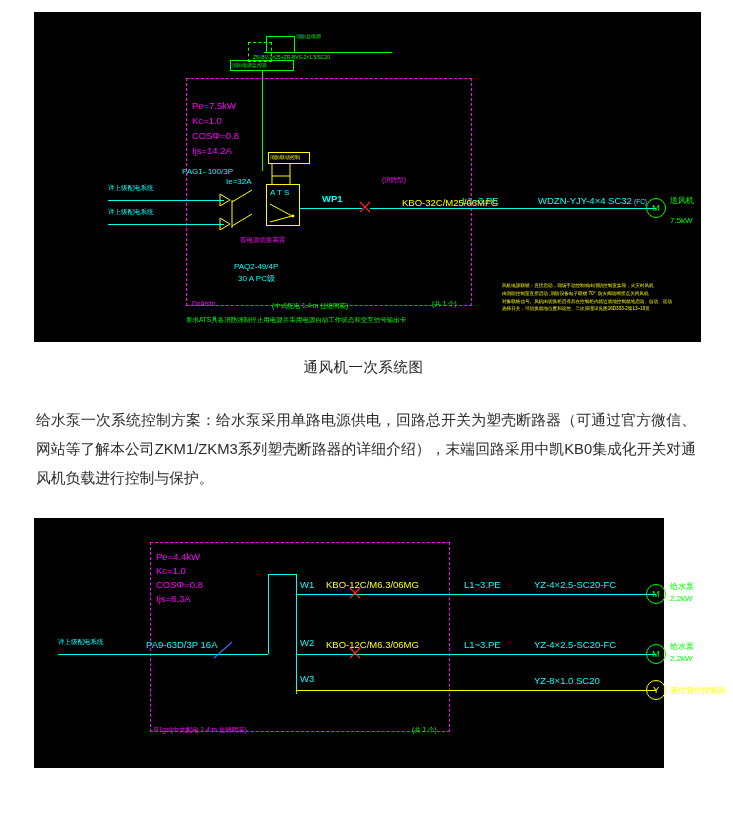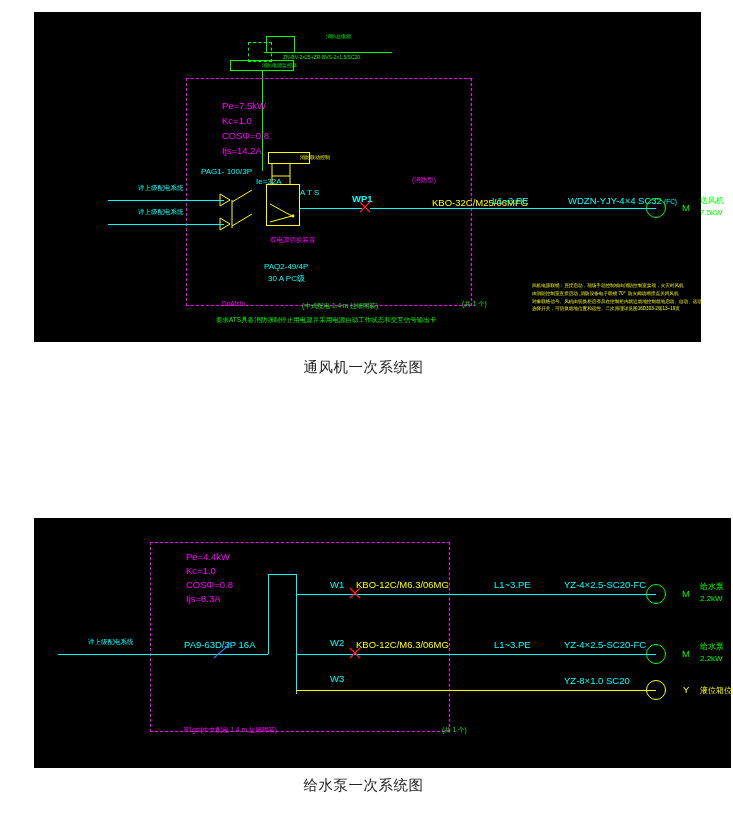--- a/index.html
+++ b/index.html
@@ -19,21 +19,21 @@
     height: 828px;
     background: #ffffff;
   }
 
   
   .figure {
     position: absolute;
     background: #000000;
   }
   #fig1 { left: 34px; top: 12px; width: 667px; height: 330px; }
-  #fig2 { left: 34px; top: 518px; width: 697px; height: 250px; }
+  #fig2 { left: 34px; top: 518px; width: 630px; height: 250px; }
 
   .caption {
     position: absolute;
     width: 727px;
     text-align: center;
     font-size: 14.5px;
     color: #222222;
     letter-spacing: 0.5px;
   }
   #cap1 { left: 0; top: 358px; }
@@ -48,21 +48,20 @@
     font-size: 14.8px;
     line-height: 29px;
     color: #2b2b2b;
     text-align: justify;
   }
   .t {               
     position: absolute;
     white-space: nowrap;
     font-family: "Liberation Sans", sans-serif;
     line-height: 1.15;
-    margin-left: 30px;
   }
   .ln {              
     position: absolute;
   }
   .circle {
     position: absolute;
     border-radius: 50%;
     box-sizing: border-box;
   }
   .box {
@@ -121,21 +120,21 @@
     <div class="ln b-cyan" style="left:74px; top:188px; width:116px; height:1px;"></div>
     <div class="ln b-cyan" style="left:74px; top:212px; width:116px; height:1px;"></div>
 
     <svg style="left:186px; top:182px; width:12px; height:12px;" viewBox="0 0 12 12">
       <polygon points="0,0 10,6 0,12" fill="none" stroke="#ffff00" stroke-width="1"></polygon>
     </svg>
     <svg style="left:186px; top:206px; width:12px; height:12px;" viewBox="0 0 12 12">
       <polygon points="0,0 10,6 0,12" fill="none" stroke="#ffff00" stroke-width="1"></polygon>
     </svg>
 
-    <div class="t c-cyan sm" style="left:137px; top:155px;">PAG1- 100/3P</div>
+    <div class="t c-cyan sm" style="left:148px; top:155px;">PAG1- 100/3P</div>
     <div class="t c-cyan sm" style="left:152px; top:165px;padding-left:40px;">Ie=32A</div>
 
     <svg style="left:196px; top:176px; width:30px; height:48px;" viewBox="0 0 30 48">
       <line x1="2" y1="14" x2="22" y2="2" stroke="#ffff00" stroke-width="1"></line>
       <line x1="2" y1="38" x2="22" y2="26" stroke="#ffff00" stroke-width="1"></line>
       <line x1="2" y1="12" x2="2" y2="40" stroke="#ffff00" stroke-width="1"></line>
     </svg>
 
     <div class="box" style="left:232px; top:172px; width:34px; height:42px; border:1px solid #ffff00;"></div>
     <div class="t c-cyan sm" style="left:236px; top:176px;">A T S</div>
@@ -170,49 +169,50 @@
     <div class="t c-yellow md" style="left:344px; top:186px;padding-left:24px;">KBO-32C/M25/06MFG</div>
     <div class="t c-magenta xs" style="left:348px; top:164px;">(消防型)</div>
 
     <div class="t c-cyan md" style="left:428px; top:184px;">L1~3.PE</div>
     <div class="t c-cyan md" style="left:504px; top:184px;text-align:right;">WDZN-YJY-4×4  SC32</div>
     <div class="t c-cyan xs" style="left:600px; top:186px;">(FC)</div>
 
     <div class="circle" style="left:612px; top:186px; width:20px; height:20px; border:1px solid #00ff00;"></div>
     <div class="t c-green md" style="left:618px; top:191px;">M</div>
     <div class="t c-green sm" style="left:636px; top:184px;">送风机</div>
-    <div class="t c-green sm" style="left:636px; top:196px;">7.5kW</div>
+    <div class="t c-green sm" style="left:636px; top:204px;">7.5kW</div>
 
     <div class="t c-magenta xs" style="left:158px; top:288px;">DnAtsfn</div>
     <div class="t c-green xs" style="left:238px; top:290px;">(中式配电 1.4 m  挂墙明装)</div>
     <div class="t c-green xs" style="left:398px; top:288px;">(共 1 个)</div>
     <div class="t c-green xs" style="left:152px; top:304px;">要求ATS具备消防强制停止用电源并采用电源自动工作状态和交互信号输出卡</div>
 
     <div class="t c-yellow" style="left:468px; top:270px; width:196px; font-size:4.6px; line-height:1.7; white-space:pre-wrap;">风机电源联锁：直接启动，现场手动控制或由消防控制室实现，火灾时风机
 由消防控制室直接启动 ,消防设备电子联锁 70°  防火阀动断接点关闭风机
 对象联络信号。风机由切换柜启停后在控制柜内就近就地控制就地启动、自动、远动
 选择开关，可切换就地位置和远控。二次原理详见图16D303-2第13~19页</div>
 
   </div>
 
   <div class="caption" id="cap1">通风机一次系统图</div>
 
+  <div class="body-text">给水泵一次系统控制方案：给水泵采用单路电源供电，回路总开关为塑壳断路器（可通过官方微信、网站等了解本公司ZKM1/ZKM3系列塑壳断路器的详细介绍），末端回路采用中凯KB0集成化开关对通风机负载进行控制与保护。</div>
 
   <div class="figure" id="fig2">
 
     <div class="box" style="left:116px; top:24px; width:300px; height:190px; border:1px dashed #ff00ff;"></div>
 
     <div class="t c-magenta md" style="left:122px; top:34px;">Pe=4.4kW</div>
     <div class="t c-magenta md" style="left:122px; top:48px;">Kc=1.0</div>
     <div class="t c-magenta md" style="left:122px; top:62px;">COSΦ=0.8</div>
     <div class="t c-magenta md" style="left:122px; top:76px;">Ijs=8.3A</div>
 
     <div class="t c-cyan xs" style="left:24px; top:120px;">详上级配电系统</div>
     <div class="ln b-cyan" style="left:24px; top:136px; width:210px; height:1px;"></div>
-    <div class="t c-cyan md" style="left:120px; top:122px;text-align:center;">PA9-63D/3P   16A</div>
+    <div class="t c-cyan md" style="left:112px; top:122px;text-align:center;">PA9-63D/3P   16A</div>
     <svg style="left:178px; top:122px; width:24px; height:22px;" viewBox="0 0 24 22">
       <line x1="2" y1="18" x2="20" y2="2" stroke="#3b6fff" stroke-width="1.2"></line>
     </svg>
 
     <div class="ln b-cyan" style="left:262px; top:56px; width:1px; height:120px;"></div>
     <div class="ln b-cyan" style="left:234px; top:56px; width:28px; height:1px;"></div>
     <div class="ln b-cyan" style="left:234px; top:56px; width:1px; height:80px;"></div>
 
     <div class="t c-cyan md" style="left:266px; top:62px;">W1</div>
     <div class="ln b-cyan" style="left:262px; top:76px; width:360px; height:1px;"></div>
@@ -247,15 +247,14 @@
     <div class="t c-cyan md" style="left:500px; top:158px;">YZ-8×1.0  SC20</div>
     <div class="circle" style="left:612px; top:162px; width:20px; height:20px; border:1px solid #ffff00;"></div>
     <div class="t c-yellow md" style="left:619px; top:167px;">Y</div>
     <div class="t c-yellow sm" style="left:636px; top:168px;">液位箱位控制器</div>
 
     <div class="t c-magenta xs" style="left:120px; top:208px;">R1gsi(中文配电 1.4 m  挂墙明装)</div>
     <div class="t c-green xs" style="left:378px; top:208px;">(共 1 个)</div>
 
   </div>
 
-  <div class="caption" id="cap2">给水泵一次系统图</div>
 
 </div>
 
 </body></html>

